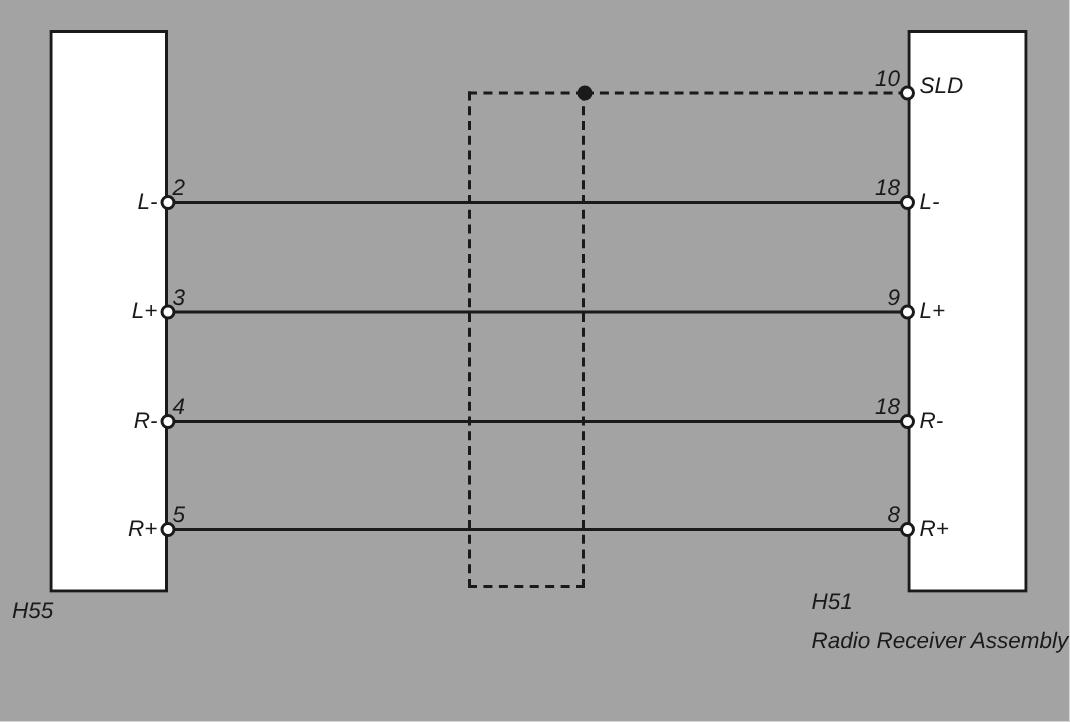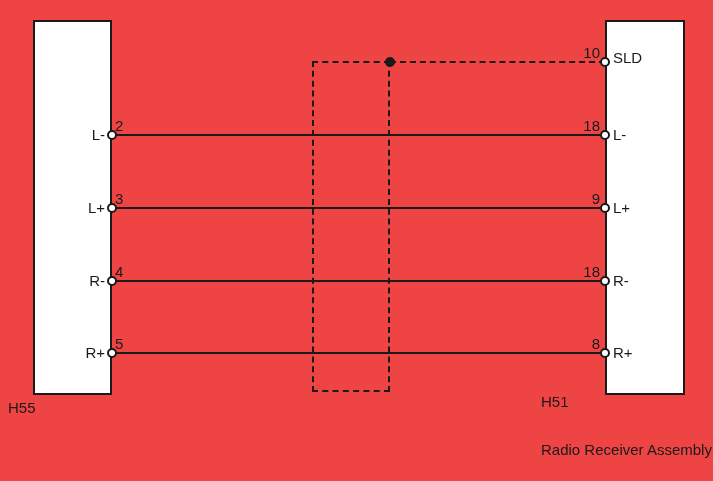--- a/index.html
+++ b/index.html
@@ -4,25 +4,26 @@
 <style>
   html, body {
     margin: 0;
     padding: 0;
     background: #ffffff;
   }
   .canvas {
     position: relative;
     width: 713px;
     height: 481px;
-    background: #ef4444;
+    background: #a3a3a3;
     font-family: "Liberation Sans", sans-serif;
     font-size: 15px;
     color: #1a1a1a;
     overflow: hidden;
+    font-style: italic;
   }
   .connector-box {
     position: absolute;
     border: 2px solid #1a1a1a;
     background: #ffffff;
     box-sizing: border-box;
   }
   .shield-box {
     position: absolute;
     border: 2px dashed #1a1a1a;
@@ -129,15 +130,15 @@
   <div class="wire" style="left:112px; top:352px; width:493px;"></div>
   <div class="pin-circle" style="left:107px; top:348px;"></div>
   <div class="pin-circle" style="left:600px; top:348px;"></div>
   <div class="pin-num-left" style="left:115px; top:334px;">5</div>
   <div class="pin-label-left" style="left:45px; top:343px;">R+</div>
   <div class="pin-num-right" style="left:550px; top:334px;">8</div>
   <div class="pin-label-right" style="left:613px; top:343px;">R+</div>
 
   <div class="lbl" style="left:8px; top:398px;">H55</div>
   <div class="lbl" style="left:541px; top:392px;">H51</div>
-  <div class="lbl" style="left:541px; top:418px;margin-top:22px;">Radio Receiver Assembly</div>
+  <div class="lbl" style="left:541px; top:418px;">Radio Receiver Assembly</div>
 
 </div>
 
 </body></html>

